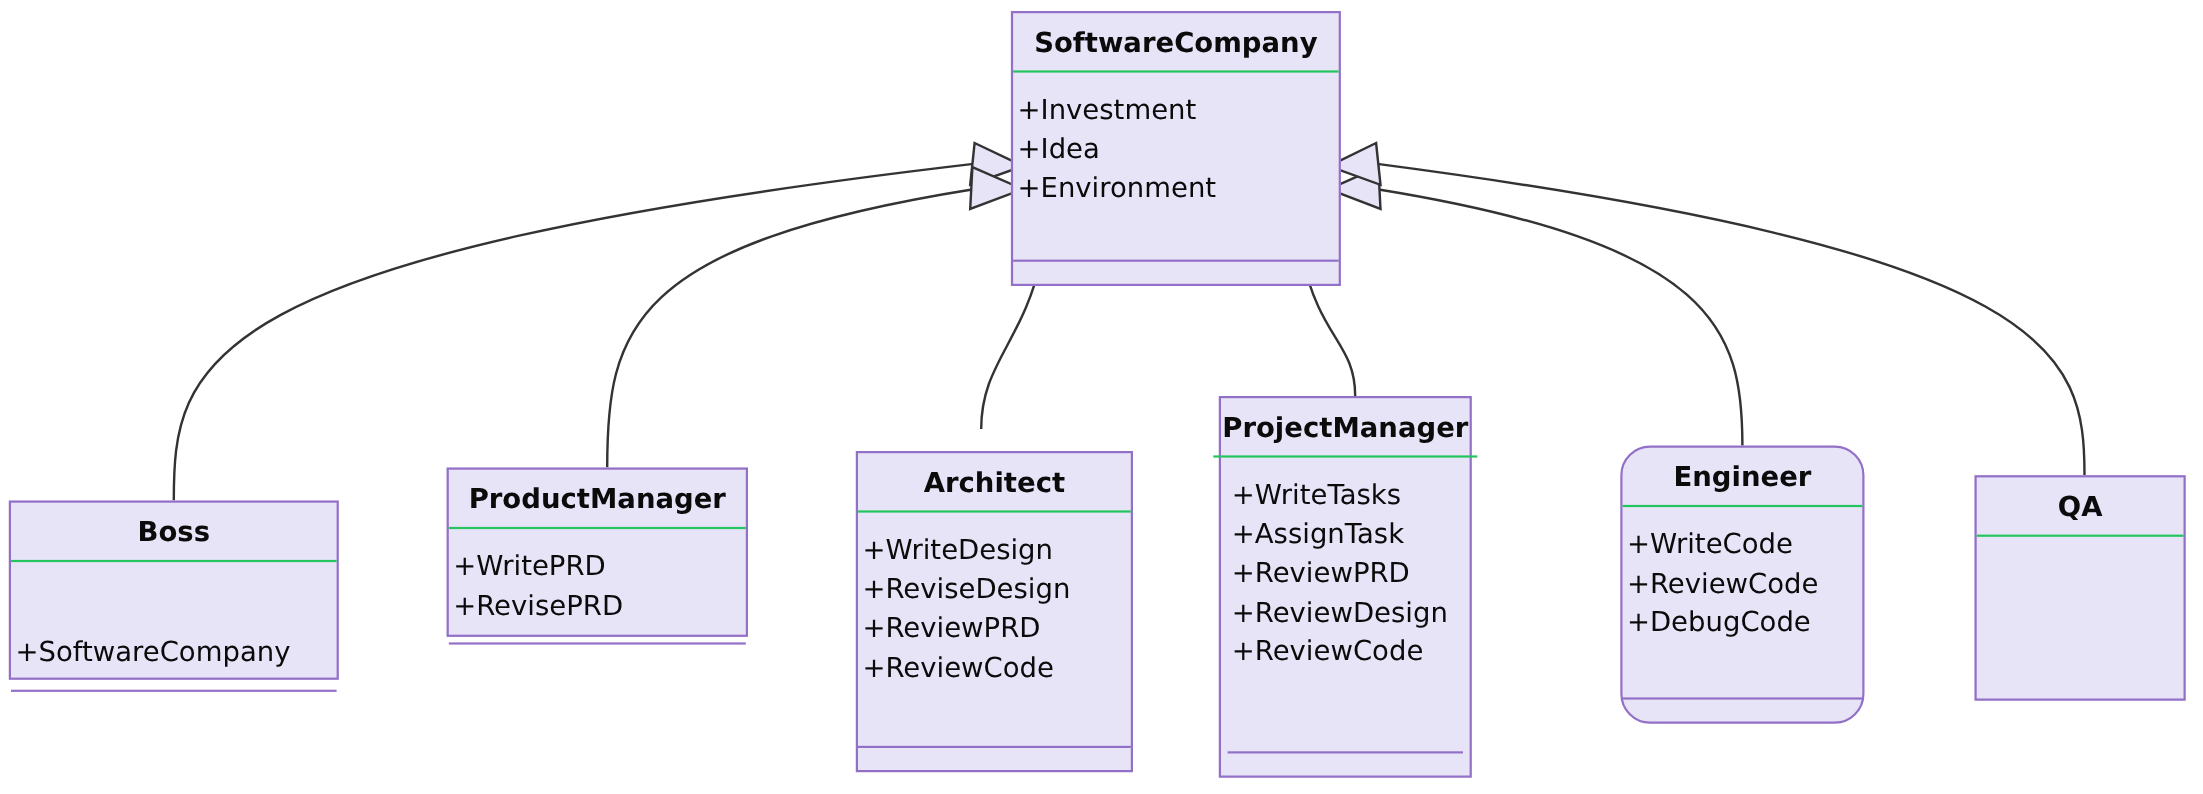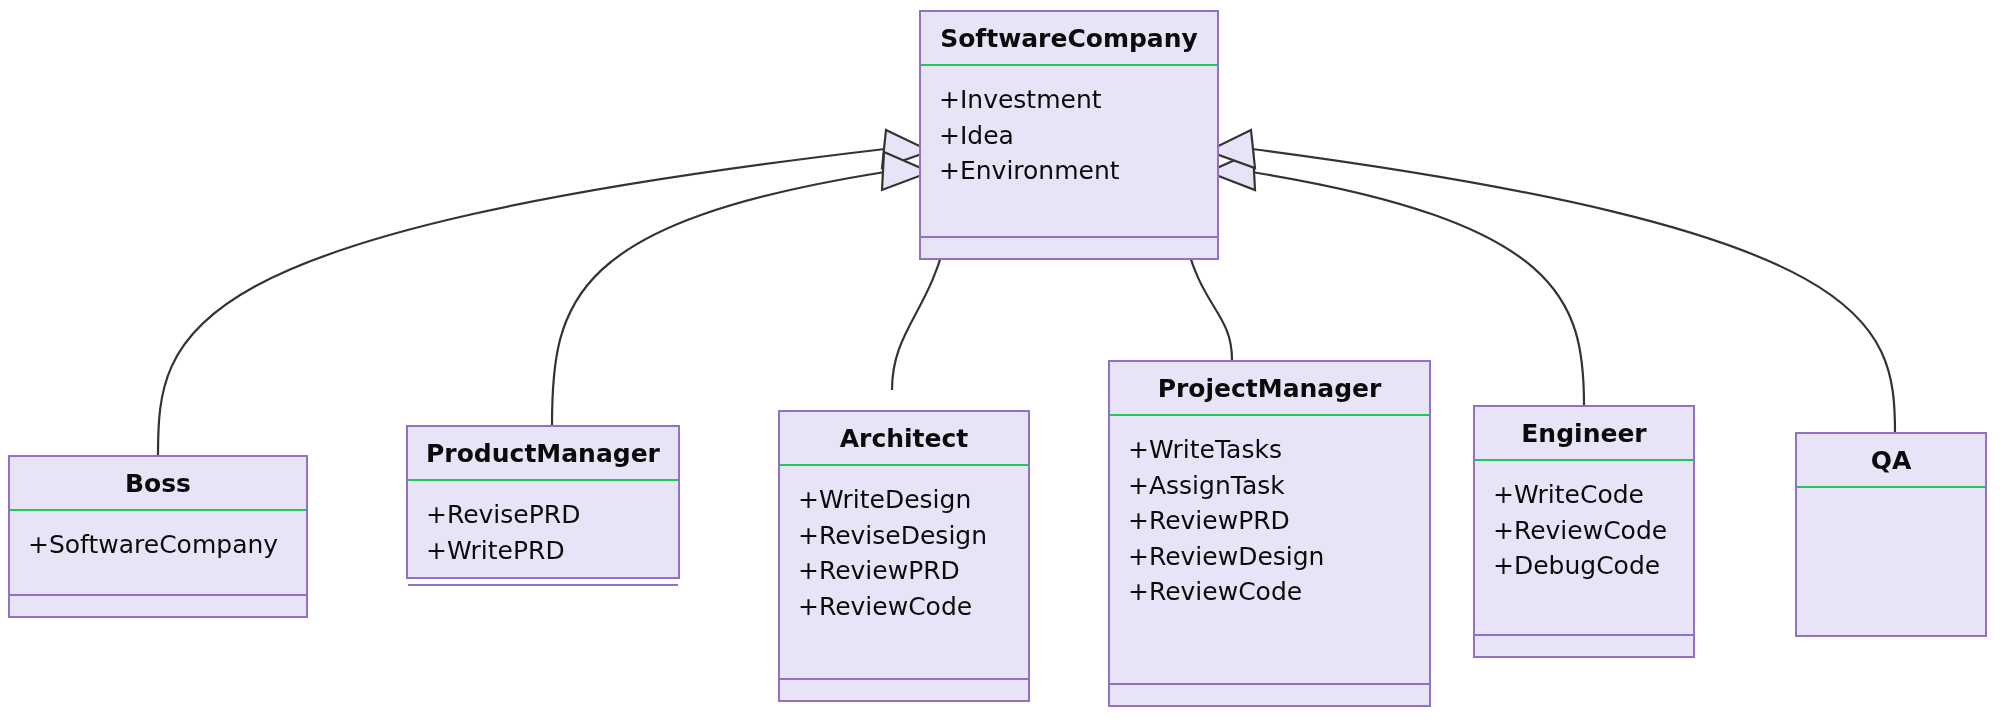--- a/index.html
+++ b/index.html
@@ -39,21 +39,21 @@
     font-size: 25px;
     color: #0b0b0b;
     line-height: 1;
     padding: 14px 8px 13px 8px;
     border-bottom: 2px solid #22c55e;
     white-space: nowrap;
   }
   .uml-attrs {
     box-sizing: border-box;
     flex: 1 1 auto;
-    padding: 16px 14px 16px 18px;
+    padding: 16px 14px 16px 4px;
     border-bottom: 2px solid #9370C8;
     display: flex;
     flex-direction: column;
     justify-content: flex-start;
   }
   .uml-attr {
     font-size: 25px;
     color: #0b0b0b;
     line-height: 1.42;
     white-space: nowrap;
@@ -106,61 +106,61 @@
   <div class="uml-class" style="left:919px; top:10px; width:300px; height:250px;">
     <div class="uml-title">SoftwareCompany</div>
     <div class="uml-attrs">
       <div class="uml-attr">+Investment</div>
       <div class="uml-attr">+Idea</div>
       <div class="uml-attr">+Environment</div>
     </div>
     <div class="uml-methods"></div>
   </div>
 
-  <div class="uml-class" style="left:8px; top:455px; width:300px; height:163px;">
+  <div class="uml-class" style="left:8px; top:455px; width:300px; height:163px;gap:48px;">
     <div class="uml-title">Boss</div>
     <div class="uml-attrs">
       <div class="uml-attr">+SoftwareCompany</div>
     </div>
     <div class="uml-methods"></div>
   </div>
 
   <div class="uml-class" style="left:406px; top:425px; width:274px; height:154px;">
     <div class="uml-title">ProductManager</div>
     <div class="uml-attrs">
+      <div class="uml-attr">+WritePRD</div>
       <div class="uml-attr">+RevisePRD</div>
-      <div class="uml-attr">+WritePRD</div>
     </div>
     <div class="uml-methods"></div>
   </div>
 
   <div class="uml-class" style="left:778px; top:410px; width:252px; height:292px;">
     <div class="uml-title">Architect</div>
     <div class="uml-attrs">
       <div class="uml-attr">+WriteDesign</div>
       <div class="uml-attr">+ReviseDesign</div>
       <div class="uml-attr">+ReviewPRD</div>
       <div class="uml-attr">+ReviewCode</div>
     </div>
     <div class="uml-methods"></div>
   </div>
 
-  <div class="uml-class" style="left:1108px; top:360px; width:323px; height:347px;">
+  <div class="uml-class" style="left:1108px; top:360px; width:230px; height:347px;align-items:center;">
     <div class="uml-title">ProjectManager</div>
     <div class="uml-attrs">
       <div class="uml-attr">+WriteTasks</div>
       <div class="uml-attr">+AssignTask</div>
       <div class="uml-attr">+ReviewPRD</div>
       <div class="uml-attr">+ReviewDesign</div>
       <div class="uml-attr">+ReviewCode</div>
     </div>
     <div class="uml-methods"></div>
   </div>
 
-  <div class="uml-class" style="left:1473px; top:405px; width:222px; height:253px;">
+  <div class="uml-class" style="left:1473px; top:405px; width:222px; height:253px;border-radius:27px;">
     <div class="uml-title">Engineer</div>
     <div class="uml-attrs">
       <div class="uml-attr">+WriteCode</div>
       <div class="uml-attr">+ReviewCode</div>
       <div class="uml-attr">+DebugCode</div>
     </div>
     <div class="uml-methods"></div>
   </div>
 
   <div class="uml-class" style="left:1795px; top:432px; width:192px; height:205px;">

